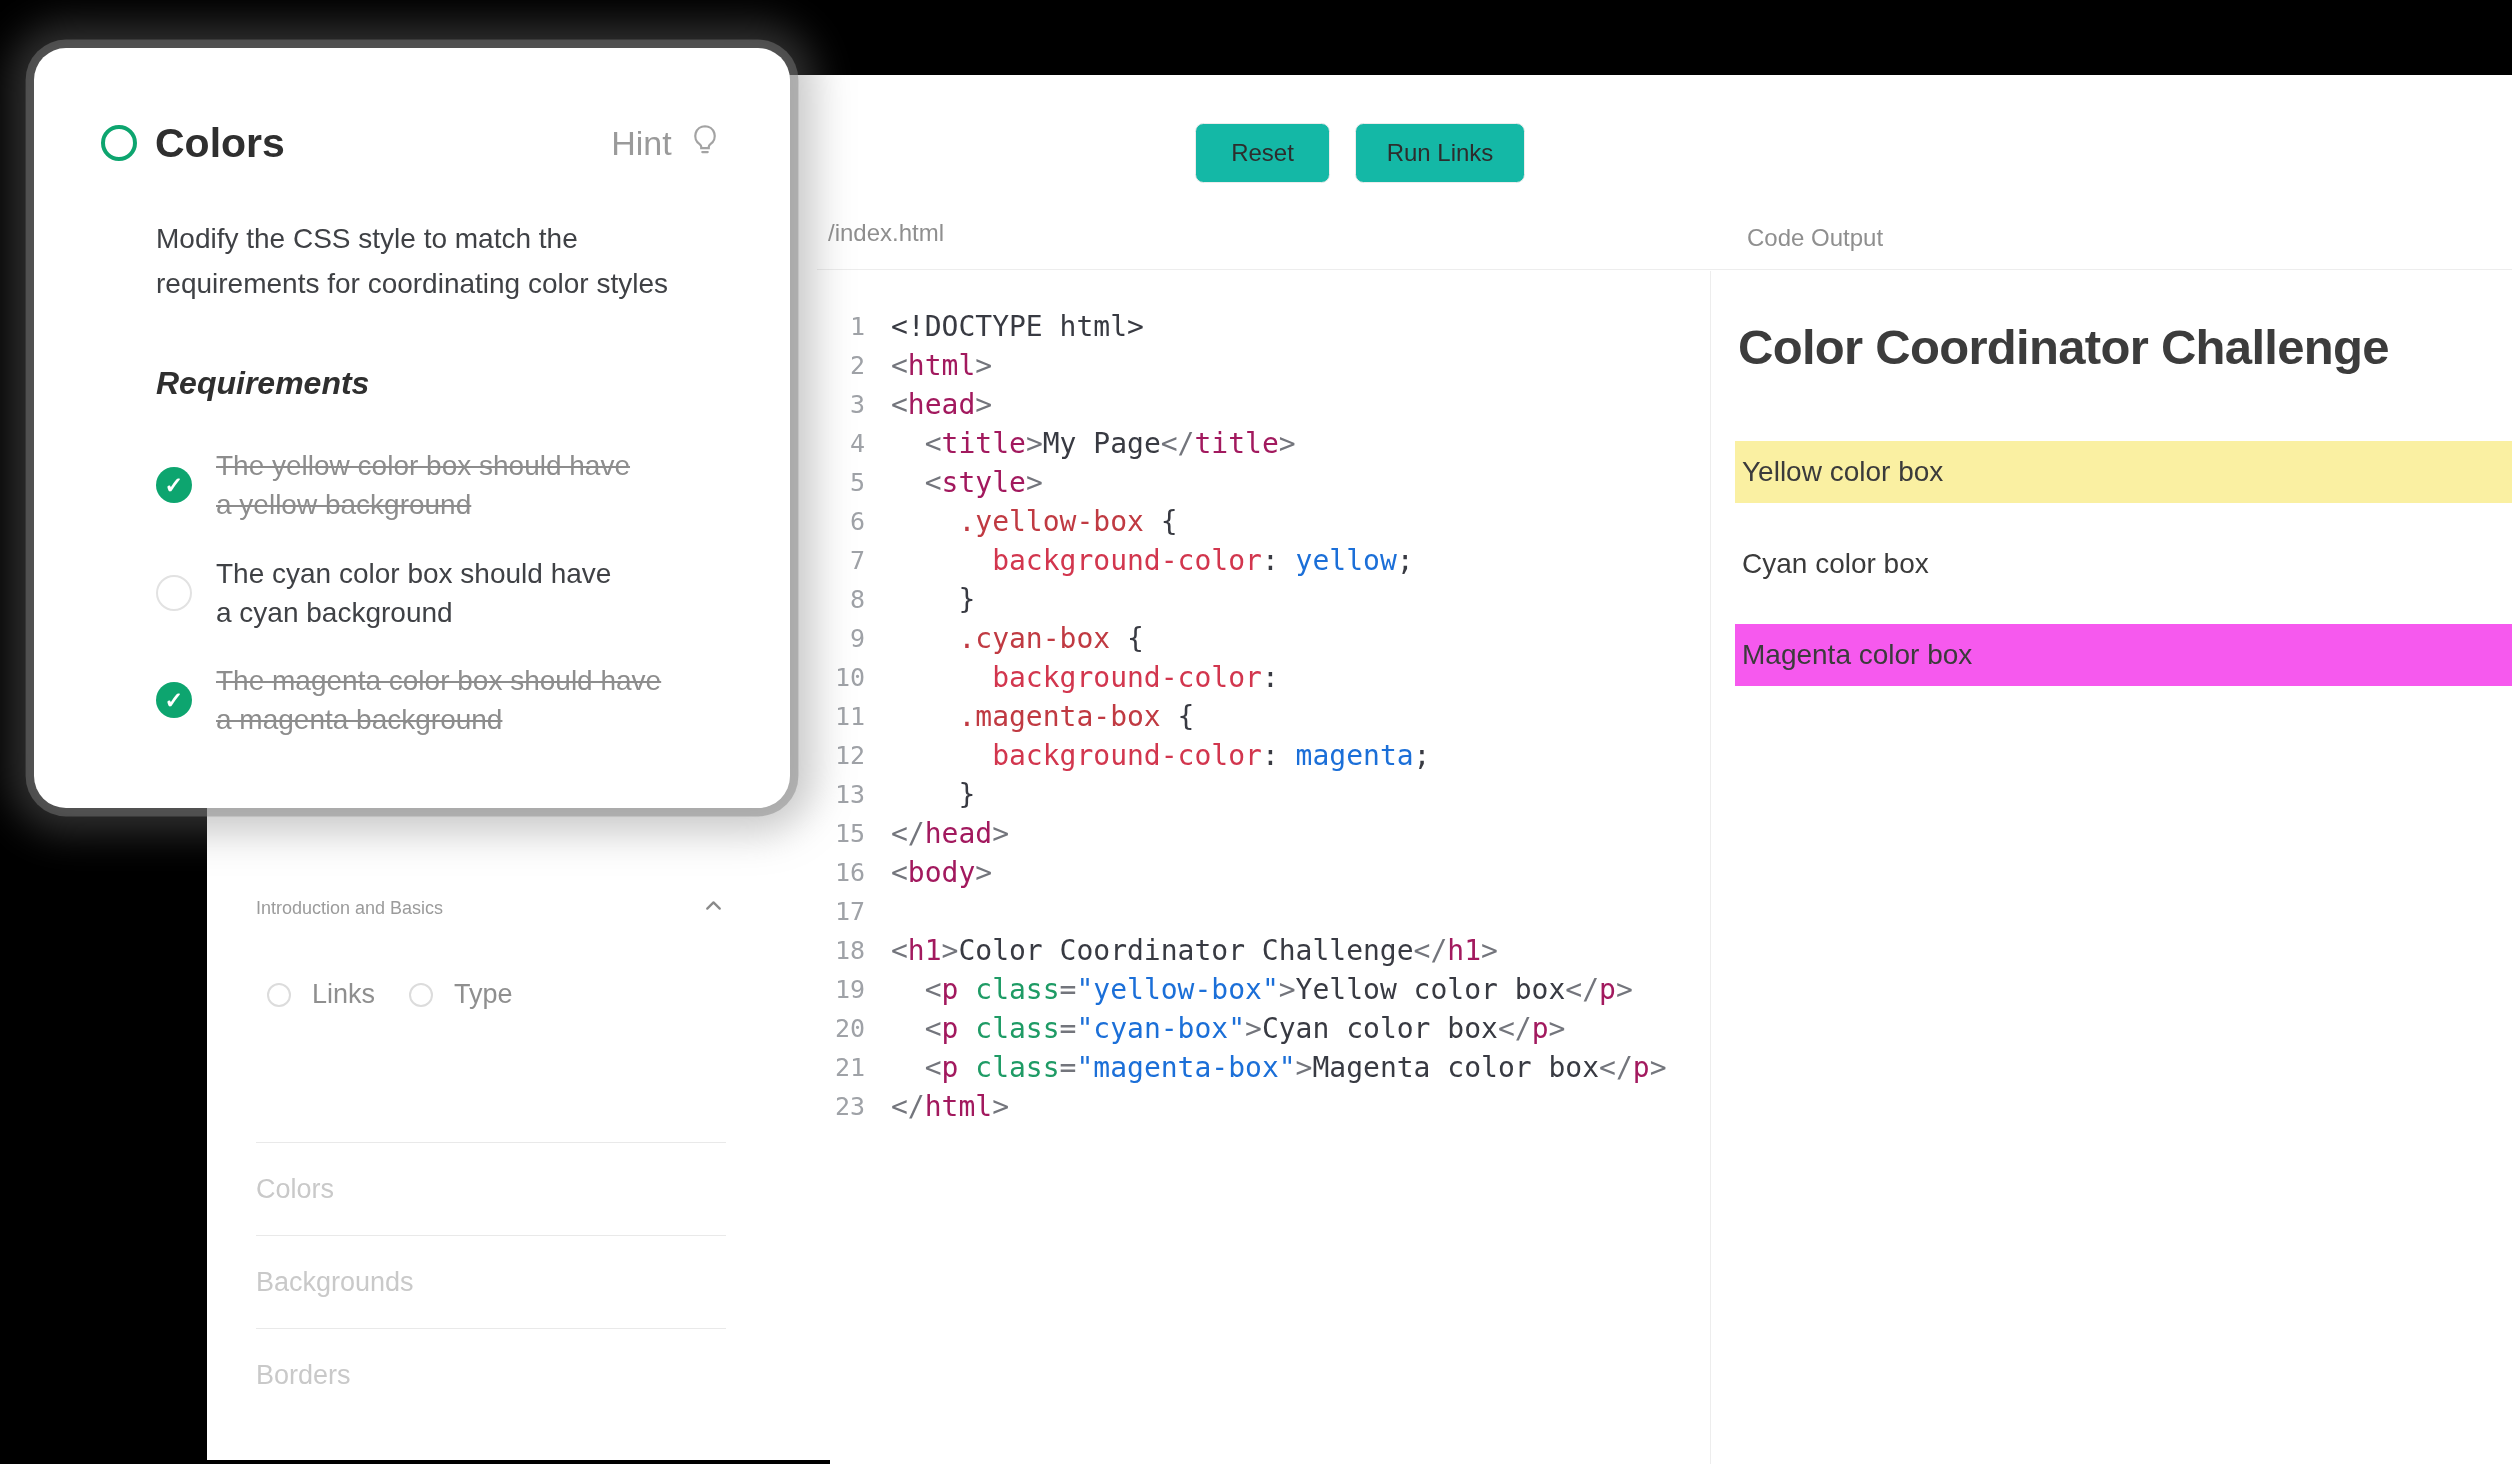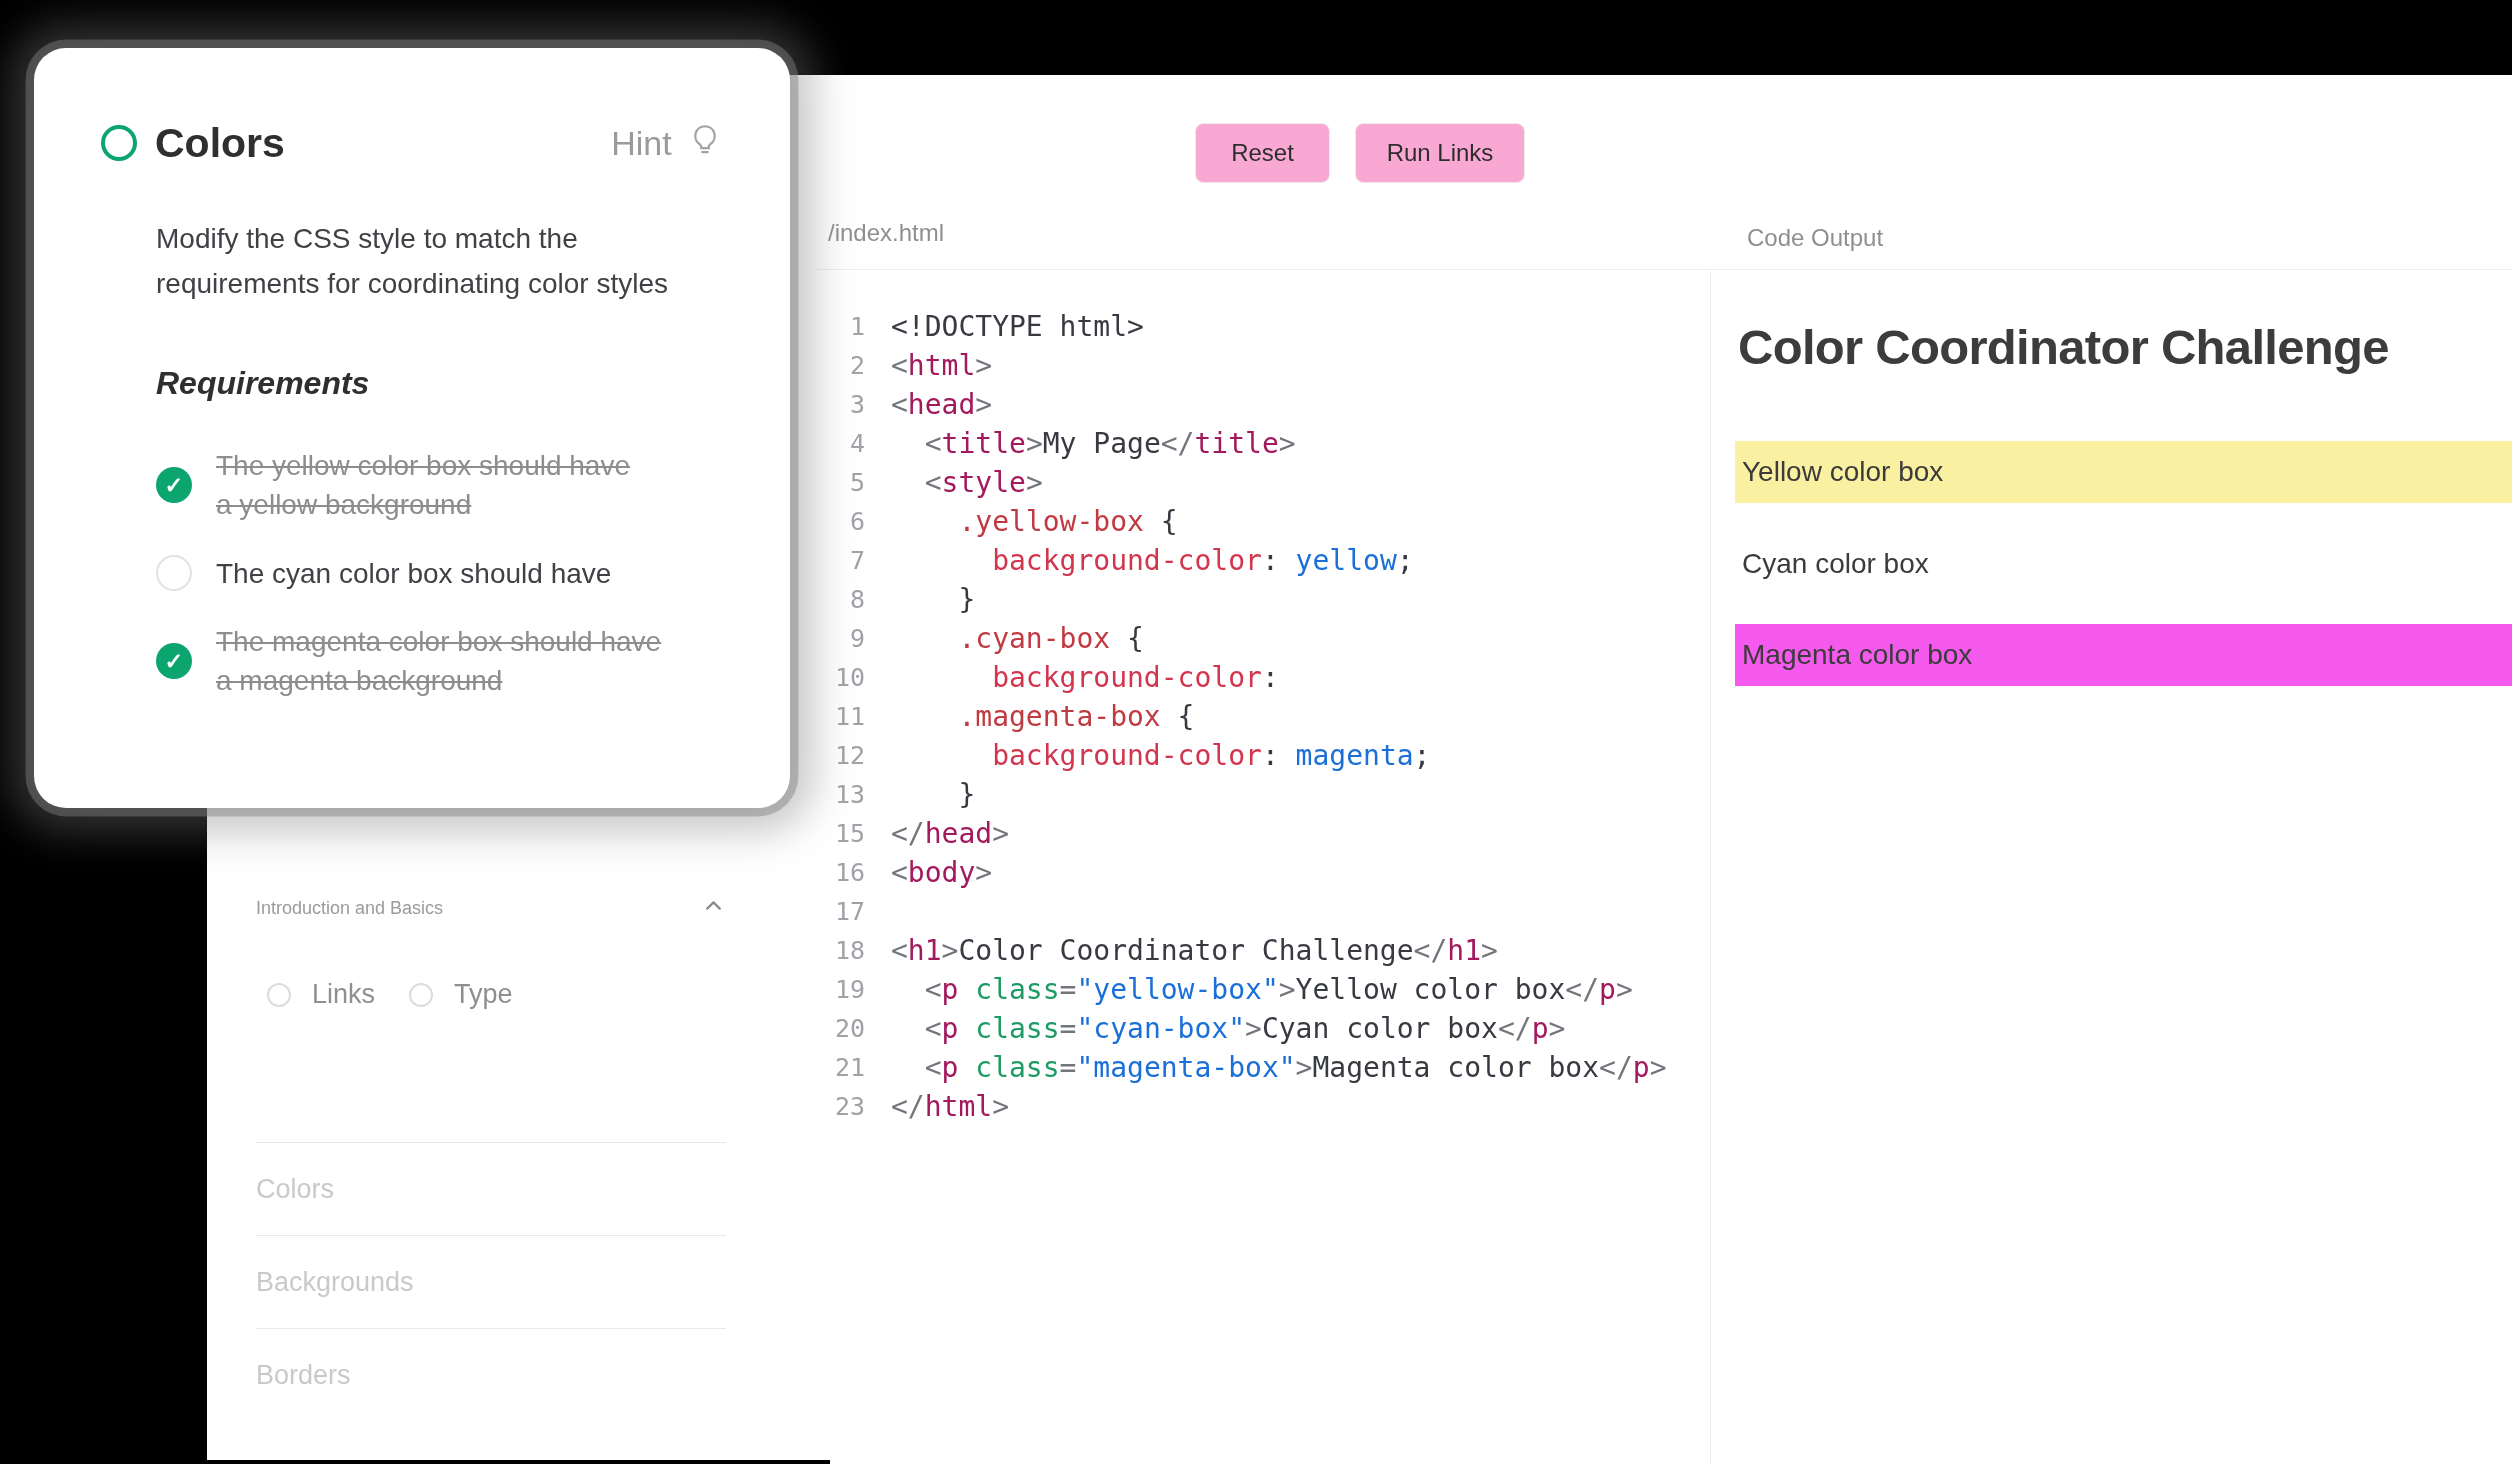--- a/index.html
+++ b/index.html
@@ -17,21 +17,21 @@
   .side-header{position:absolute;left:49px;top:812px;width:470px;height:42px;display:flex;
                align-items:center;justify-content:space-between;color:#9b9b9b;font-size:18px;cursor:pointer;}
   .lessons{position:absolute;left:60px;top:897px;display:flex;flex-direction:row;gap:34px;}
   .lesson{display:flex;align-items:center;gap:21px;height:45px;color:#8f8f8f;font-size:27px;cursor:pointer;}
   .lesson .dot{width:24px;height:24px;border:2.1px solid #dcdcdc;border-radius:50%;box-sizing:border-box;background:#fff;}
   .sections{position:absolute;left:49px;top:1067px;width:470px;}
   .side-section{border-top:1.4px solid #e9e9e9;height:92px;display:flex;align-items:center;
                 color:#c9c9c9;font-size:27px;cursor:pointer;}
 
   
-  .btn{position:absolute;top:48px;height:60px;background:#f9a8d4;border:1.4px solid #ececec;
+  .btn{position:absolute;top:48px;height:60px;background:#14b8a6;border:1.4px solid #ececec;
        border-radius:8.4px;font-size:24px;color:#2d2d2d;font-family:inherit;cursor:pointer;}
   .btn-reset{left:988px;width:135px;}
   .btn-run{left:1148px;width:170px;}
   .filename{position:absolute;left:621px;top:144px;font-size:24px;color:#8f8f8f;}
   .h-divider{position:absolute;left:610px;top:194px;right:0;height:1.4px;background:#ededed;}
   .v-divider{position:absolute;left:1503px;top:196px;bottom:0;width:1.4px;background:#ededed;}
   .code{position:absolute;left:603px;top:232px;font-family:"DejaVu Sans Mono",monospace;font-size:28px;}
   .code-line{display:flex;height:39px;line-height:39px;white-space:pre;}
   .gutter{width:55px;text-align:right;color:var(--syn-gutter);font-size:25px;}
   .code-text{margin-left:26px;}
@@ -166,20 +166,21 @@
         <span class="req-check checked">✓</span>
         <div class="req-text struck">
           <div>The yellow color box should have</div>
           <div>a yellow background</div>
         </div>
       </div>
       <div class="req-row">
         <span class="req-check unchecked"></span>
         <div class="req-text">
           <div>The cyan color box should have</div>
+          <div>a cyan background</div>
         </div>
       </div>
       <div class="req-row">
         <span class="req-check checked">✓</span>
         <div class="req-text struck">
           <div>The magenta color box should have</div>
           <div>a magenta background</div>
         </div>
       </div>
     </div>

